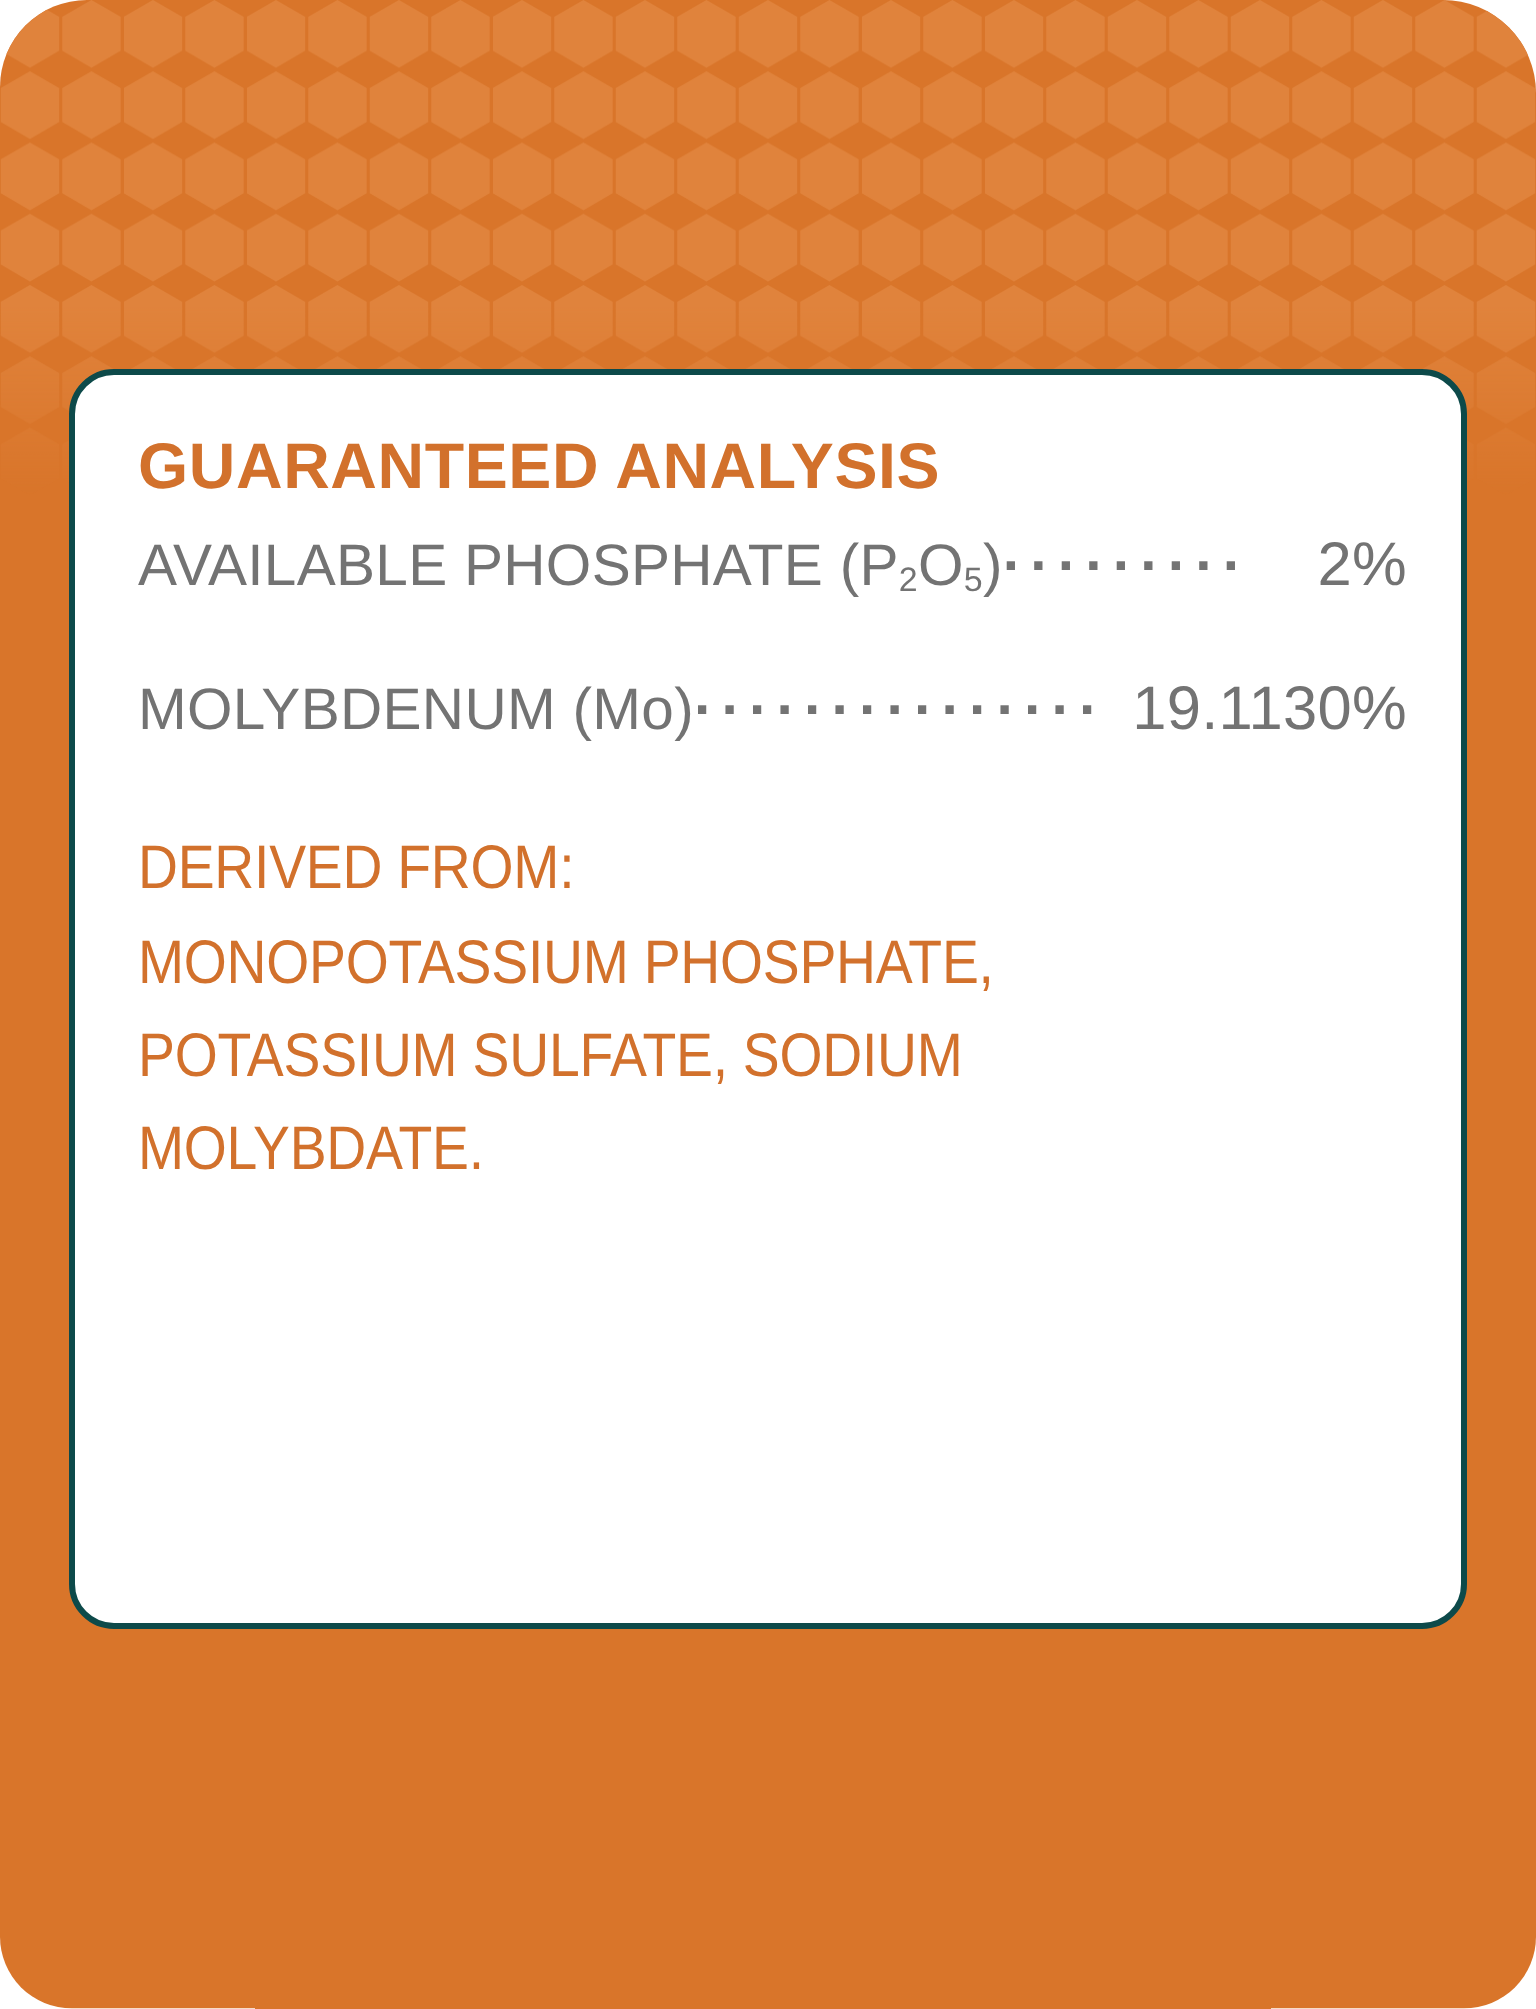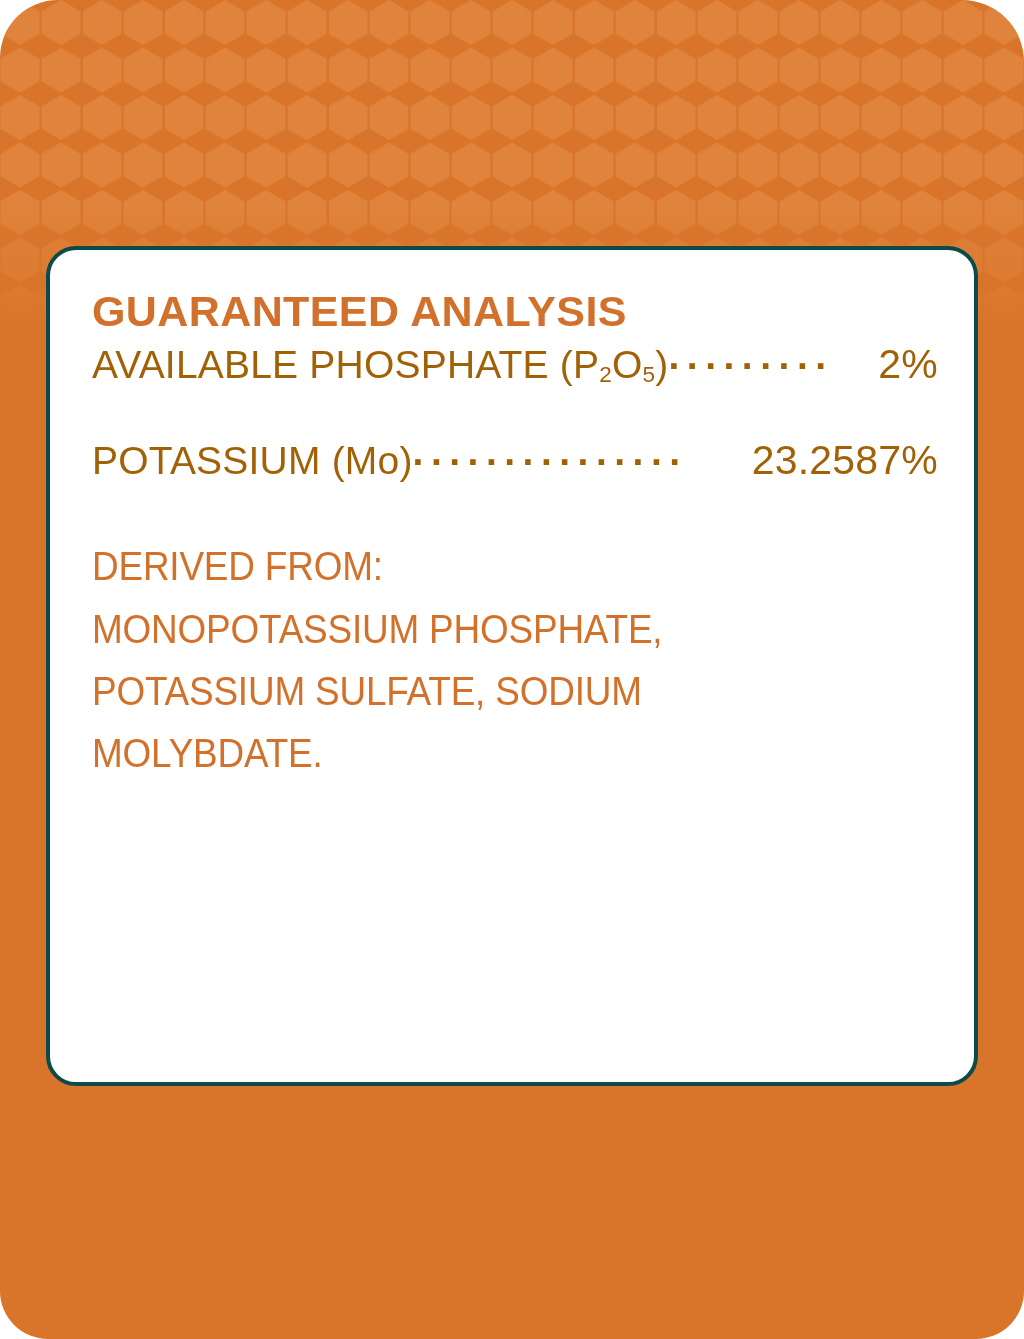--- a/index.html
+++ b/index.html
@@ -45,34 +45,34 @@
     border-radius: 30px;
     box-sizing: border-box;
     padding: 38px 36px 30px 38px;
   }
 
   .card-title {
     font-size: 43px;
     font-weight: 700;
     letter-spacing: 0.4px;
     color: #d2712c;
-    margin: 0 0 4px 4px;
+    margin: 0 0 16px 4px;
     line-height: 1.1;
   }
 
   .analysis-list {
     margin: 0;
     padding: 0;
     list-style: none;
   }
 
   .analysis-row {
     display: flex;
     align-items: baseline;
-    color: #a16207;
+    color: #737373;
     font-size: 39px;
     font-weight: 300;
     letter-spacing: 0.2px;
     margin: 0 0 10px 4px;
     height: 86px;
     white-space: nowrap;
   }
 
   .analysis-name {
     flex: 0 0 auto;
@@ -160,25 +160,25 @@
       <li class="analysis-row">
         <span class="analysis-name"><span>AVAILABLE PHOSPHATE (P</span><sub>2</sub><span>O</span><sub>5</sub><span>)</span></span>
         <span class="leader">
             <span class="leader-dots">.........</span>
           </span>
         <span class="analysis-value">2%</span>
       </li>
 
 
       <li class="analysis-row">
-        <span class="analysis-name"><span>POTASSIUM (M</span><sub></sub><span>o</span><sub></sub><span>)</span></span>
+        <span class="analysis-name"><span>MOLYBDENUM (M</span><sub></sub><span>o</span><sub></sub><span>)</span></span>
         <span class="leader">
             <span class="leader-dots">...............</span>
           </span>
-        <span class="analysis-value">23.2587%</span>
+        <span class="analysis-value">19.1130%</span>
       </li>
 
     </ul>
 
     <div class="derived-block">
       <span class="derived-line">DERIVED FROM:</span>
       <span class="derived-line">MONOPOTASSIUM PHOSPHATE,</span>
       <span class="derived-line">POTASSIUM SULFATE, SODIUM</span>
       <span class="derived-line">MOLYBDATE.</span>
     </div>

